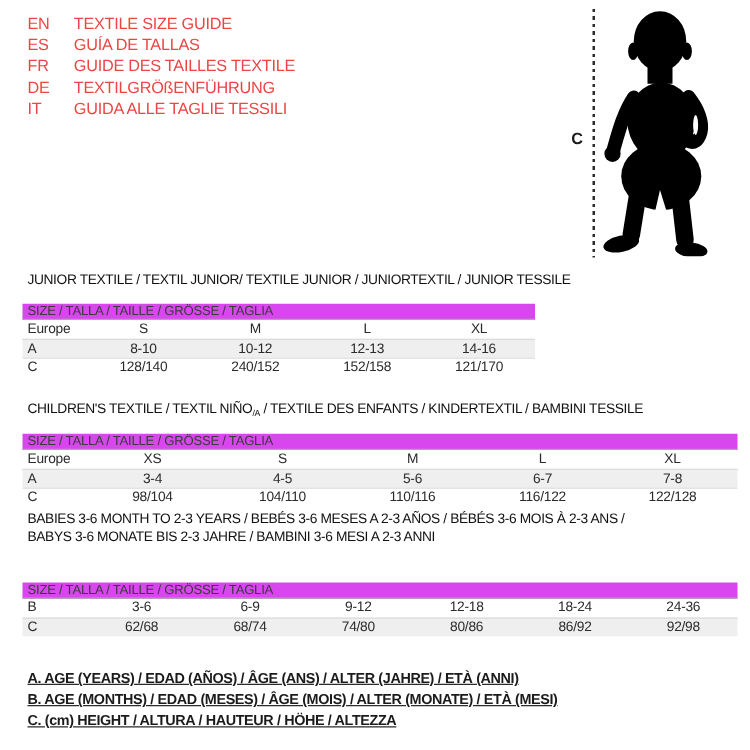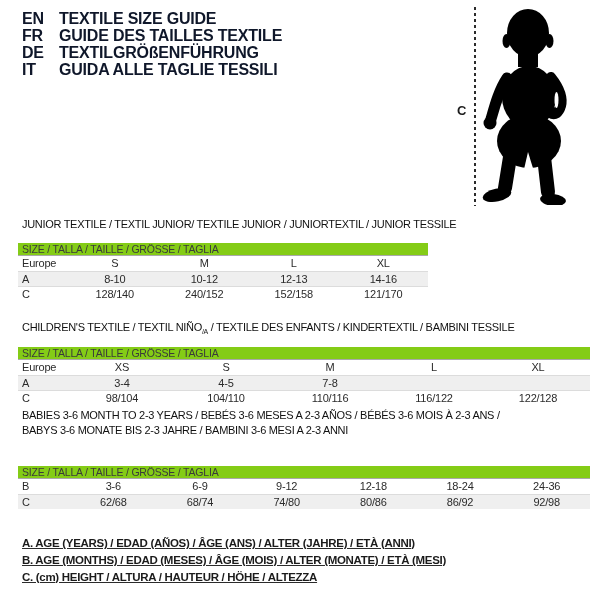--- a/index.html
+++ b/index.html
@@ -2,35 +2,35 @@
 <html><head>
 <meta charset="utf-8">
 <style>
   html,body{margin:0;padding:0;background:#fff;}
   .page{
     position:relative;width:600px;height:600px;overflow:hidden;background:#ffffff;
     font-family:"Liberation Sans", sans-serif;color:#2b2b2b;
   }
   
   .lang-block{position:absolute;left:22px;top:10px;}
-  .lang-row{display:flex;line-height:17px;font-weight:bold;font-size:16px;letter-spacing:-0.2px;color:#0f172a;}
+  .lang-row{display:flex;line-height:17px;font-weight:normal;font-size:13px;letter-spacing:-0.2px;color:#ef4444;}
   .lang-code{width:37px;flex:0 0 37px;}
   
   .dashed-line{position:absolute;left:474px;top:7px;width:2px;height:199px;
     background:repeating-linear-gradient(to bottom,#2b2b2b 0 3px,transparent 3px 6px);}
   .figure-label{position:absolute;left:457px;top:103px;font-size:13px;font-weight:bold;color:#1b1b1b;}
   .baby-svg{position:absolute;left:480px;top:5px;}
   
   .table-title{position:absolute;left:22px;font-size:11px;font-weight:normal;color:#111;
     letter-spacing:-0.3px;line-height:15px;white-space:nowrap;}
   .subsc{font-size:7px;vertical-align:sub;}
   
   .sizetable{position:absolute;left:18px;}
   .t1{width:410px;} .t2{width:572px;} .t3{width:572px;}
-  .size-bar{height:13px;line-height:13px;background:#84cc16;border-bottom:1px solid #a9a9a9;
+  .size-bar{height:13px;line-height:13px;background:#d946ef;border-bottom:1px solid #a9a9a9;
     font-size:10.5px;color:#3a3a3a;padding-left:4px;letter-spacing:-0.2px;box-sizing:border-box;}
   .trow{display:grid;height:15px;line-height:15px;font-size:11px;letter-spacing:-0.2px;box-sizing:border-box;}
   .trow + .trow{border-top:1px solid #dcdcdc;}
   .t1 .trow{grid-template-columns:52px repeat(4,1fr);}
   .t2 .trow{grid-template-columns:52px repeat(5,1fr);}
   .t3 .trow{grid-template-columns:52px repeat(6,1fr);}
   .trow.shaded{background:#efefef;}
   .cell{text-align:center;overflow:hidden;}
   .cell.label{text-align:left;padding-left:4px;}
   
@@ -39,20 +39,24 @@
 </style>
 </head>
 <body>
 
 <div class="page">
 
   <div class="lang-block">
     <div class="lang-row">
       <span class="lang-code">EN</span>
       <span class="lang-text">TEXTILE SIZE GUIDE</span>
+    </div>
+    <div class="lang-row">
+      <span class="lang-code">ES</span>
+      <span class="lang-text">GUÍA DE TALLAS</span>
     </div>
     <div class="lang-row">
       <span class="lang-code">FR</span>
       <span class="lang-text">GUIDE DES TAILLES TEXTILE</span>
     </div>
     <div class="lang-row">
       <span class="lang-code">DE</span>
       <span class="lang-text">TEXTILGRÖßENFÜHRUNG</span>
     </div>
     <div class="lang-row">
@@ -123,20 +127,22 @@
       <div class="cell">XS</div>
       <div class="cell">S</div>
       <div class="cell">M</div>
       <div class="cell">L</div>
       <div class="cell">XL</div>
     </div>
     <div class="trow shaded">
       <div class="cell label">A</div>
       <div class="cell">3-4</div>
       <div class="cell">4-5</div>
+      <div class="cell">5-6</div>
+      <div class="cell">6-7</div>
       <div class="cell">7-8</div>
     </div>
     <div class="trow">
       <div class="cell label">C</div>
       <div class="cell">98/104</div>
       <div class="cell">104/110</div>
       <div class="cell">110/116</div>
       <div class="cell">116/122</div>
       <div class="cell">122/128</div>
     </div>

